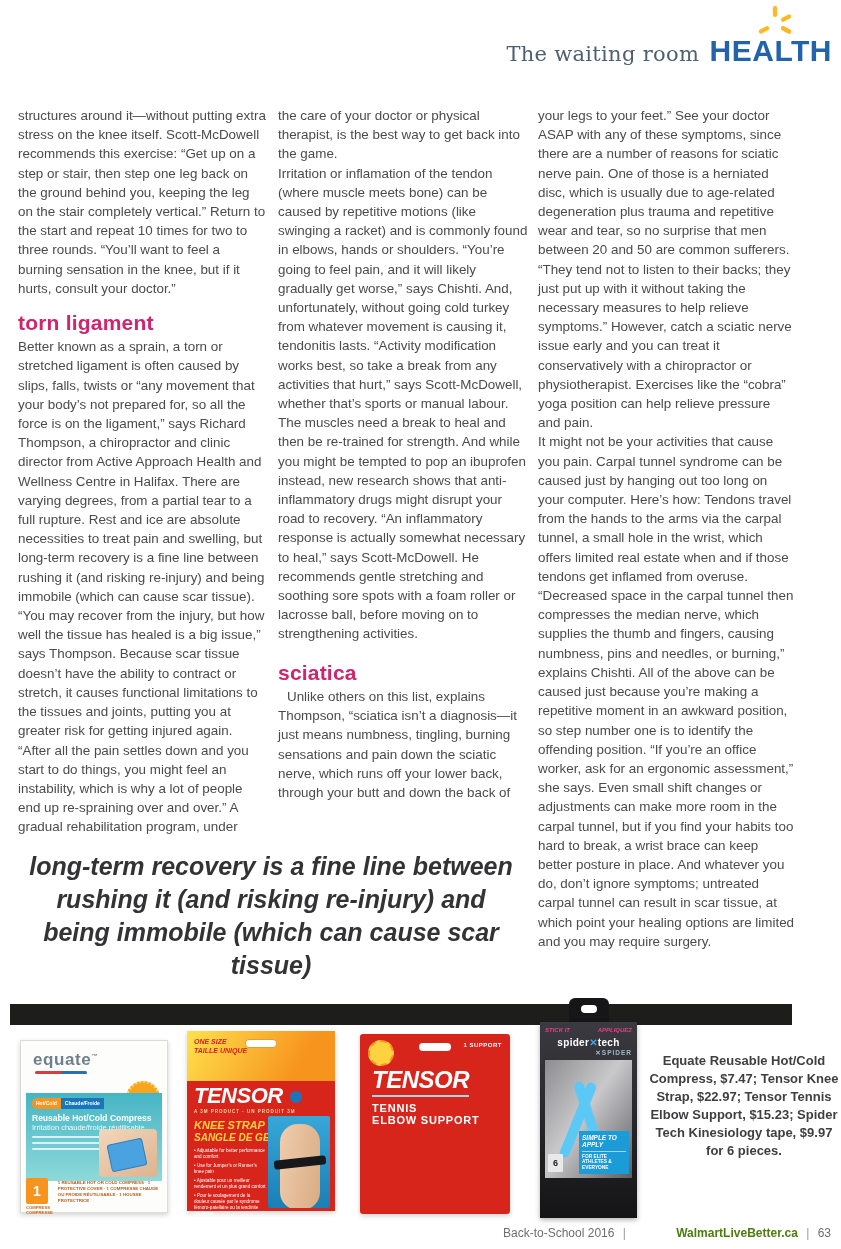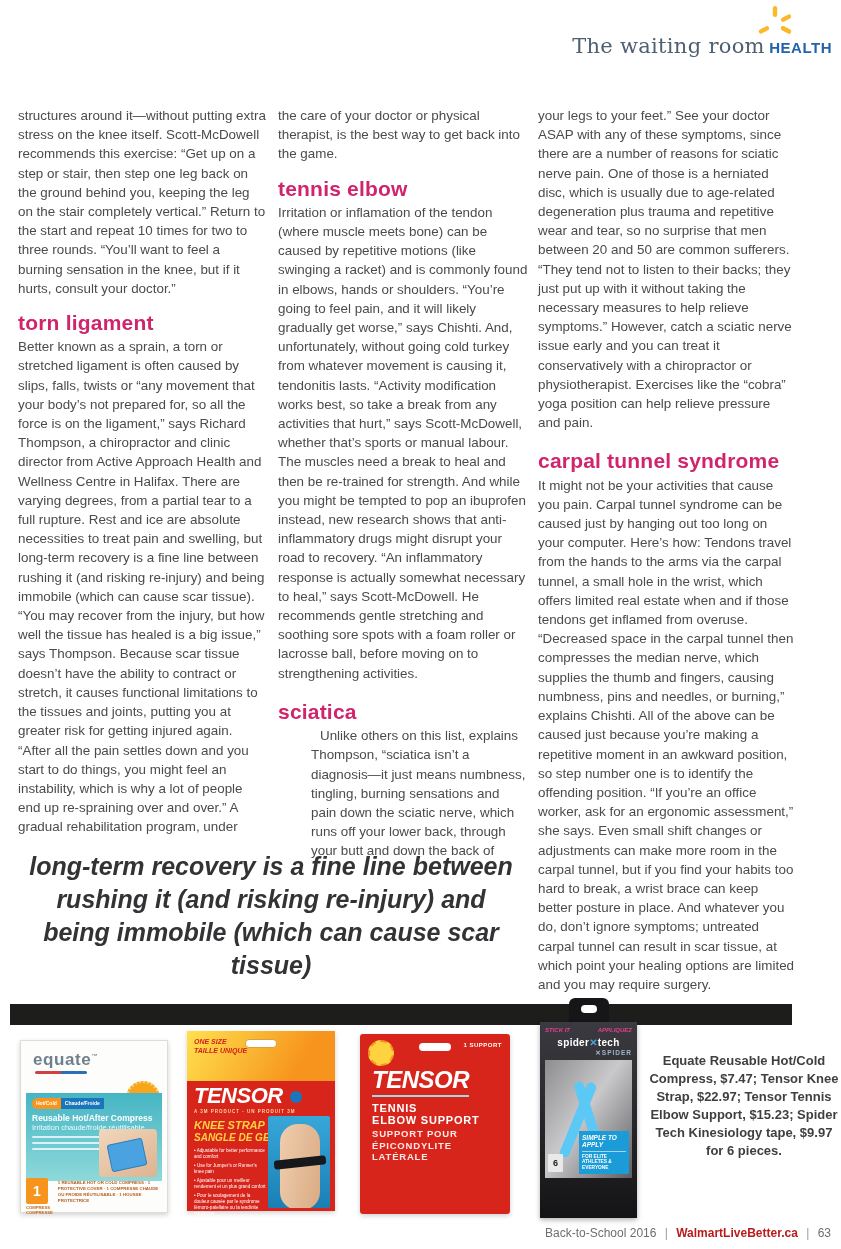--- a/index.html
+++ b/index.html
@@ -1,31 +1,31 @@
 <!DOCTYPE html>
 <html><head>
 <meta charset="utf-8">
 <style>
   html,body { margin:0; padding:0; background:#ffffff; }
   body { width:841px; height:1249px; position:relative; font-family:"Liberation Sans", sans-serif; overflow:hidden; }
 
   
   .masthead { position:absolute; top:34px; right:9px; white-space:nowrap; }
   .masthead .light { font-family:"DejaVu Serif", serif; font-size:21px; color:#4d5f70; letter-spacing:0.3px; }
-  .masthead .bold { font-size:15px; font-weight:bold; color:#2263ab; letter-spacing:0.5px; margin-left:0; }
+  .masthead .bold { font-size:30px; font-weight:bold; color:#2263ab; letter-spacing:0.5px; margin-left:6px; }
   .spark { position:absolute; top:6px; right:48px; width:36px; height:36px; }
 
   
   .col { position:absolute; top:106px; width:250px; font-size:13.4px; line-height:19.2px; color:#4b4b4d; }
   #col1 { left:18px; }
   #col2 { left:278px; }
   #col3 { left:538px; width:258px; }
   .col p { margin:0; }
   .col h2 { font-size:21px; font-weight:bold; color:#d0246c; margin:15px 0 5px 0; letter-spacing:0.2px; }
-  .col .indent { text-indent:9px;margin-left:33px; }
+  .col .indent { text-indent:9px; }
 
   
   .pullquote { position:absolute; left:22px; top:850px; width:498px; text-align:center;
     font-family:Liberation Sans, sans-serif; font-style:italic; font-weight:bold;
     font-size:25px; line-height:33px; color:#333335; }
 
   
   .shelf-bar { position:absolute; left:10px; top:1004px; width:782px; height:21px; background:#1d1d1b; }
   .product { position:absolute; box-shadow:0 2px 5px rgba(0,0,0,0.18); }
 
@@ -95,21 +95,21 @@
   .sp-badge { position:absolute; right:3px; bottom:4px; width:50px; background:#1b9cd8; color:#fff; padding:3px 3px; box-sizing:border-box; }
   .sp-badge .b1 { font-weight:bold; font-style:italic; font-size:6.5px; line-height:7.5px; }
   .sp-badge .b2 { font-weight:bold; font-size:4.8px; line-height:5.8px; margin-top:2px; border-top:1px solid rgba(255,255,255,0.6); padding-top:2px; }
   .sp-count { position:absolute; left:3px; bottom:6px; width:15px; height:18px; background:#e9e9e9; color:#202020; font-weight:bold; font-size:9px; text-align:center; line-height:18px; border-radius:1px; }
 
   
   .shelf-caption { position:absolute; left:648px; top:1052px; width:192px; text-align:center;
     font-size:13px; line-height:18px; font-weight:bold; color:#3f3f41; }
   .footer { position:absolute; right:10px; top:1226px; font-size:12px; color:#6d6e70; }
   .footer .sep { margin:0 5px; color:#9a9a9c; }
-  .footer .site { font-weight:bold; color:#b91c1c; }
+  .footer .site { font-weight:bold; color:#4d7c0f;margin-left:42px; }
 </style>
 </head>
 <body>
 
 <div>
   <svg class="spark" viewBox="0 0 36 36">
     <g fill="#fdb827">
       <rect x="15.8" y="0" width="4.4" height="11" rx="2.2"></rect>
       <rect x="15.8" y="0" width="4.4" height="11" rx="2.2" transform="rotate(62 18 18)"></rect>
       <rect x="15.8" y="0" width="4.4" height="11" rx="2.2" transform="rotate(118 18 18)"></rect>
@@ -124,46 +124,44 @@
 </div>
 
 <div class="col" id="col1">
   <p>structures around it—without putting extra stress on the knee itself. Scott-McDowell recommends this exercise: “Get up on a step or stair, then step one leg back on the ground behind you, keeping the leg on the stair completely vertical.” Return to the start and repeat 10 times for two to three rounds.  “You’ll want to feel a burning sensation in the knee, but if it hurts, consult your doctor.”</p>
   <h2>torn ligament</h2>
   <p>Better known as a sprain, a torn or stretched ligament is often caused by slips, falls, twists or “any movement that your body’s not prepared for, so all the force is on the ligament,” says Richard Thompson, a chiropractor and clinic director from Active Approach Health and Wellness Centre in Halifax. There are varying degrees, from a partial tear to a full rupture. Rest and ice are absolute necessities to treat pain and swelling, but long-term recovery is a fine line between rushing it (and risking re-injury) and being immobile (which can cause scar tissue). “You may recover from the injury, but how well the tissue has healed is a big issue,” says Thompson. Because scar tissue doesn’t have the ability to contract or stretch, it causes functional limitations to the tissues and joints, putting you at greater risk for getting injured again. “After all the pain settles down and you start to do things, you might feel an instability, which is why a lot of people end up re-spraining over and over.” A gradual rehabilitation program, under</p>
 </div>
 
 <div class="col" id="col2">
   <p>the care of your doctor or physical therapist, is the best way to get back into the game.</p>
-  <h2>tennis elbow</h2>
   <p>Irritation or inflamation of the tendon (where muscle meets bone) can be caused by repetitive motions (like swinging a racket) and is commonly found in elbows, hands or shoulders. “You’re going to feel pain, and it will likely gradually get worse,” says Chishti. And, unfortunately, without going cold turkey from whatever movement is causing it, tendonitis lasts. “Activity modification works best, so take a break from any activities that hurt,” says Scott-McDowell, whether that’s sports or manual labour. The muscles need a break to heal and then be re-trained for strength. And while you might be tempted to pop an ibuprofen instead, new research shows that anti-inflammatory drugs might disrupt your road to recovery. “An inflammatory response is actually somewhat necessary to heal,” says Scott-McDowell. He recommends gentle stretching and soothing sore spots with a foam roller or lacrosse ball, before moving on to strengthening activities.</p>
   <h2 style="margin-top:19px">sciatica</h2>
   <p class="indent">Unlike others on this list, explains Thompson, “sciatica isn’t a diagnosis—it just means numbness, tingling, burning sensations and pain down the sciatic nerve, which runs off your lower back, through your butt and down the back of</p>
 </div>
 
 <div class="col" id="col3">
   <p>your legs to your feet.” See your doctor ASAP with any of these symptoms, since there are a number of reasons for sciatic nerve pain. One of those is a herniated disc, which is usually due to age-related degeneration plus trauma and repetitive wear and tear, so no surprise that men between 20 and 50 are common sufferers. “They tend not to listen to their backs; they just put up with it without taking the necessary measures to help relieve symptoms.” However, catch a sciatic nerve issue early and you can treat it conservatively with a chiropractor or physiotherapist. Exercises like the “cobra” yoga position can help relieve pressure and pain.</p>
-  <h2 style="margin-top:19px">carpal tunnel syndrome</h2>
   <p>It  might not be your activities that cause you pain. Carpal tunnel syndrome can be caused just by hanging out too long on your computer. Here’s how: Tendons travel from the hands to the arms via the carpal tunnel, a small hole in the wrist, which offers limited real estate when and if those tendons get inflamed from overuse. “Decreased space in the carpal tunnel then compresses the median nerve, which supplies the thumb and fingers, causing numbness, pins and needles, or burning,” explains Chishti. All of the above can be caused just because you’re making a repetitive moment in an awkward position, so step number one is to identify the offending position. “If you’re an office worker, ask for an ergonomic assessment,” she says. Even small shift changes or adjustments can make more room in the carpal tunnel, but if you find your habits too hard to break, a wrist brace can keep better posture in place. And whatever you do, don’t ignore symptoms; untreated carpal tunnel can result in scar tissue, at which point your healing options are limited and you may require surgery.</p>
 </div>
 
 <div class="pullquote">long-term recovery is a fine line between rushing it (and risking re-injury) and being immobile (which can cause scar tissue)</div>
 
 <div class="shelf-bar"></div>
 
 <div class="product" id="equate">
   <div class="eq-logo"><span>equate</span><sup>™</sup></div>
   <div class="eq-swoosh"></div>
   <div class="eq-star"></div>
   <div class="eq-panel">
     <div class="eq-pill">
       <span class="hot">Hot/Cold</span>
       <span class="cold">Chaude/Froide</span>
     </div>
-    <div class="eq-name">Reusable Hot/After Compress</div>
+    <div class="eq-name">Reusable Hot/Cold Compress</div>
     <div class="eq-name-fr">Irritation chaude/froide réutilisable</div>
     <div class="eq-bullets">
         <div></div>
         <div></div>
         <div></div>
       </div>
     <div class="eq-photo">
       <div class="eq-pack"></div>
     </div>
   </div>
@@ -206,25 +204,20 @@
 </div>
 
 <div class="product" id="tensorElbow">
   <div class="te-slot"></div>
   <div class="te-star"></div>
   <div class="te-count">1 SUPPORT</div>
   <div class="te-logo">TENSOR</div>
   <div class="te-title">
     <div>TENNIS</div>
     <div>ELBOW SUPPORT</div>
-  </div>
-  <div class="te-title-fr">
-    <div>SUPPORT POUR</div>
-    <div>ÉPICONDYLITE</div>
-    <div>LATÉRALE</div>
   </div>
 </div>
 
 <div class="product" id="spider">
   <div class="sp-hook">
     <div class="sp-hole"></div>
   </div>
   <div class="sp-body">
     <div class="sp-tags">
       <span>STICK IT</span>

